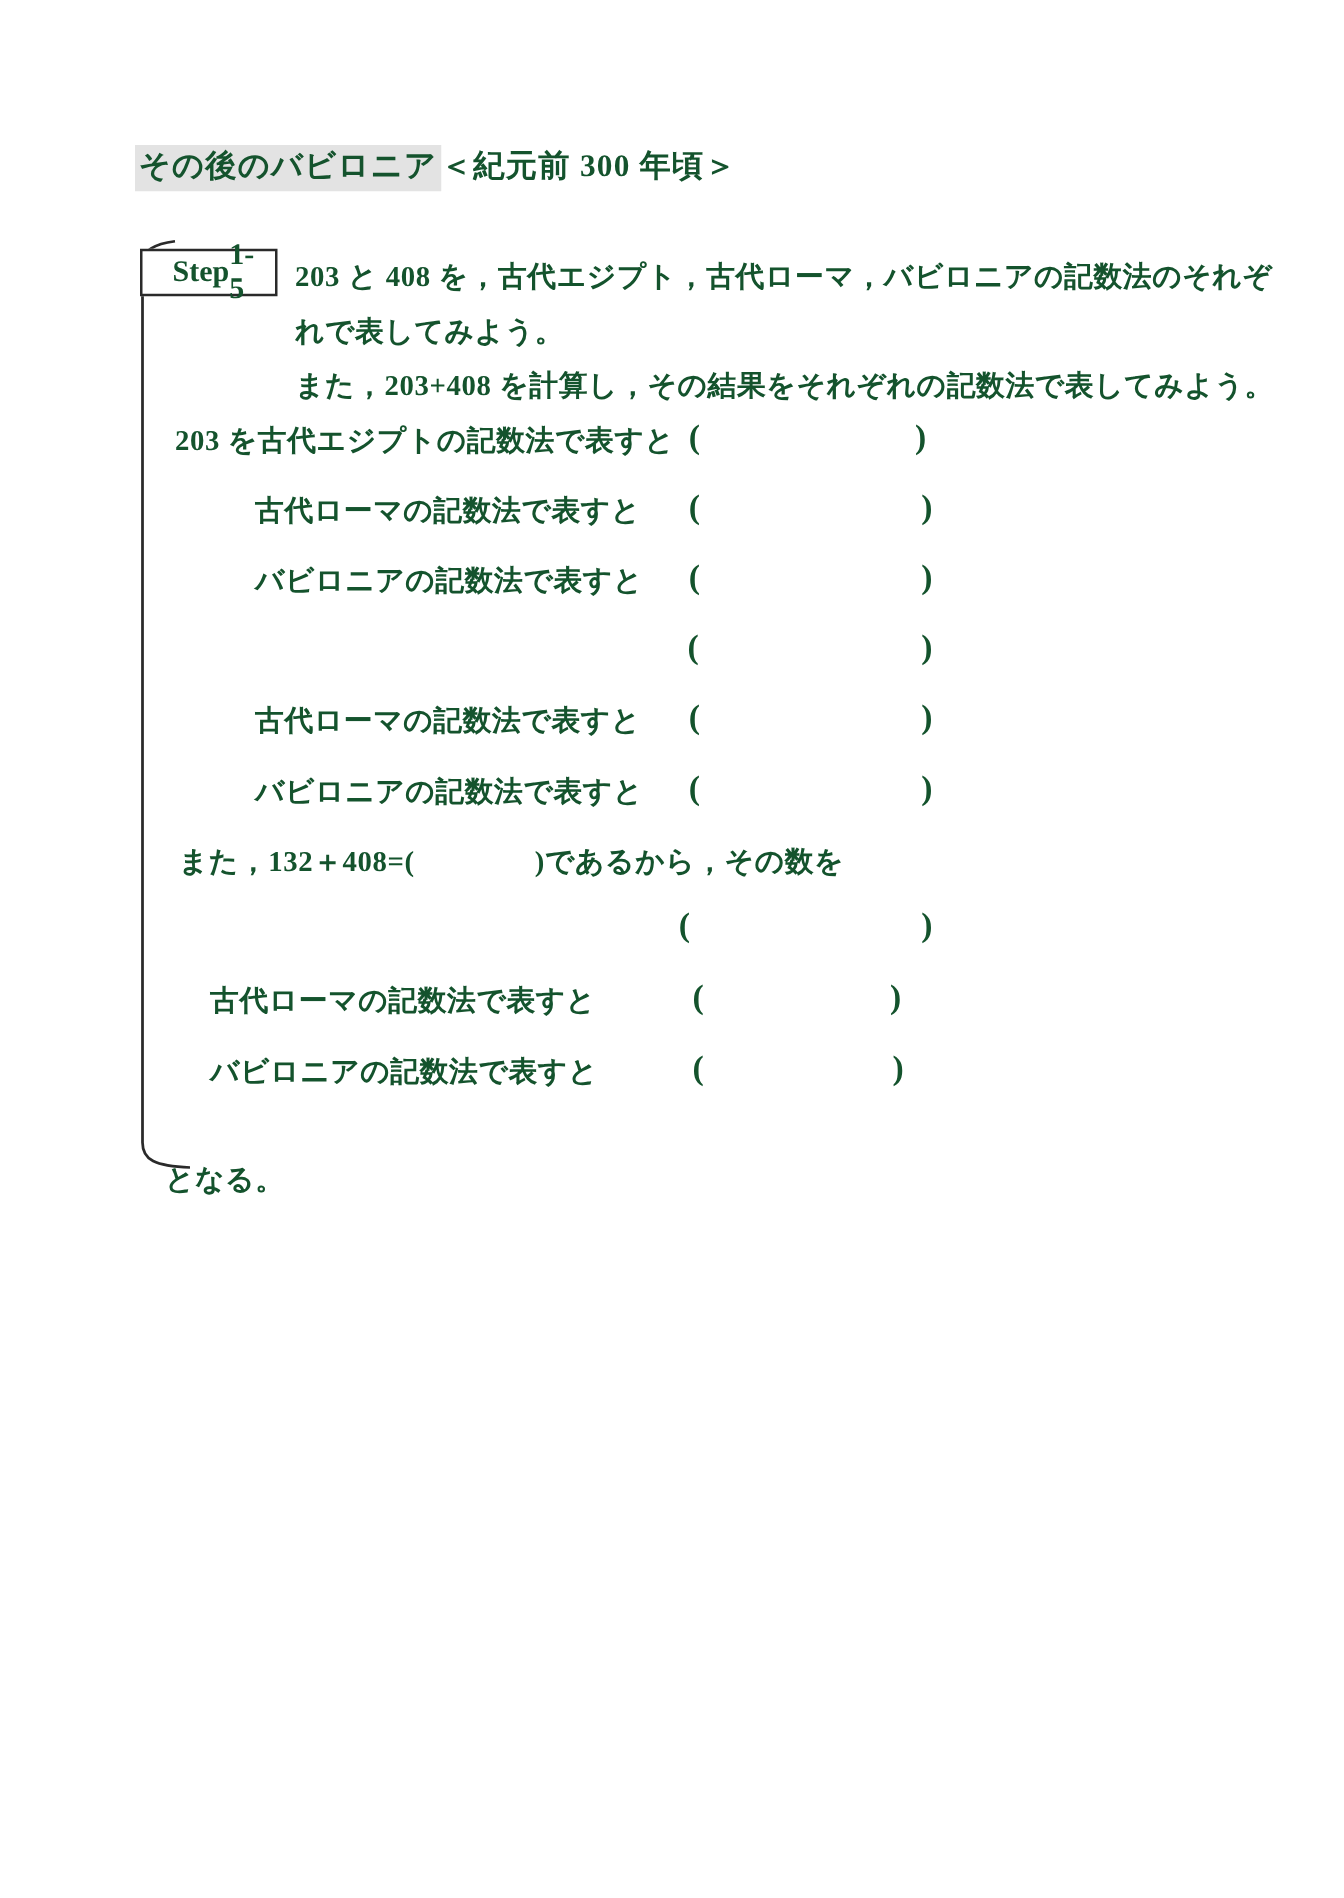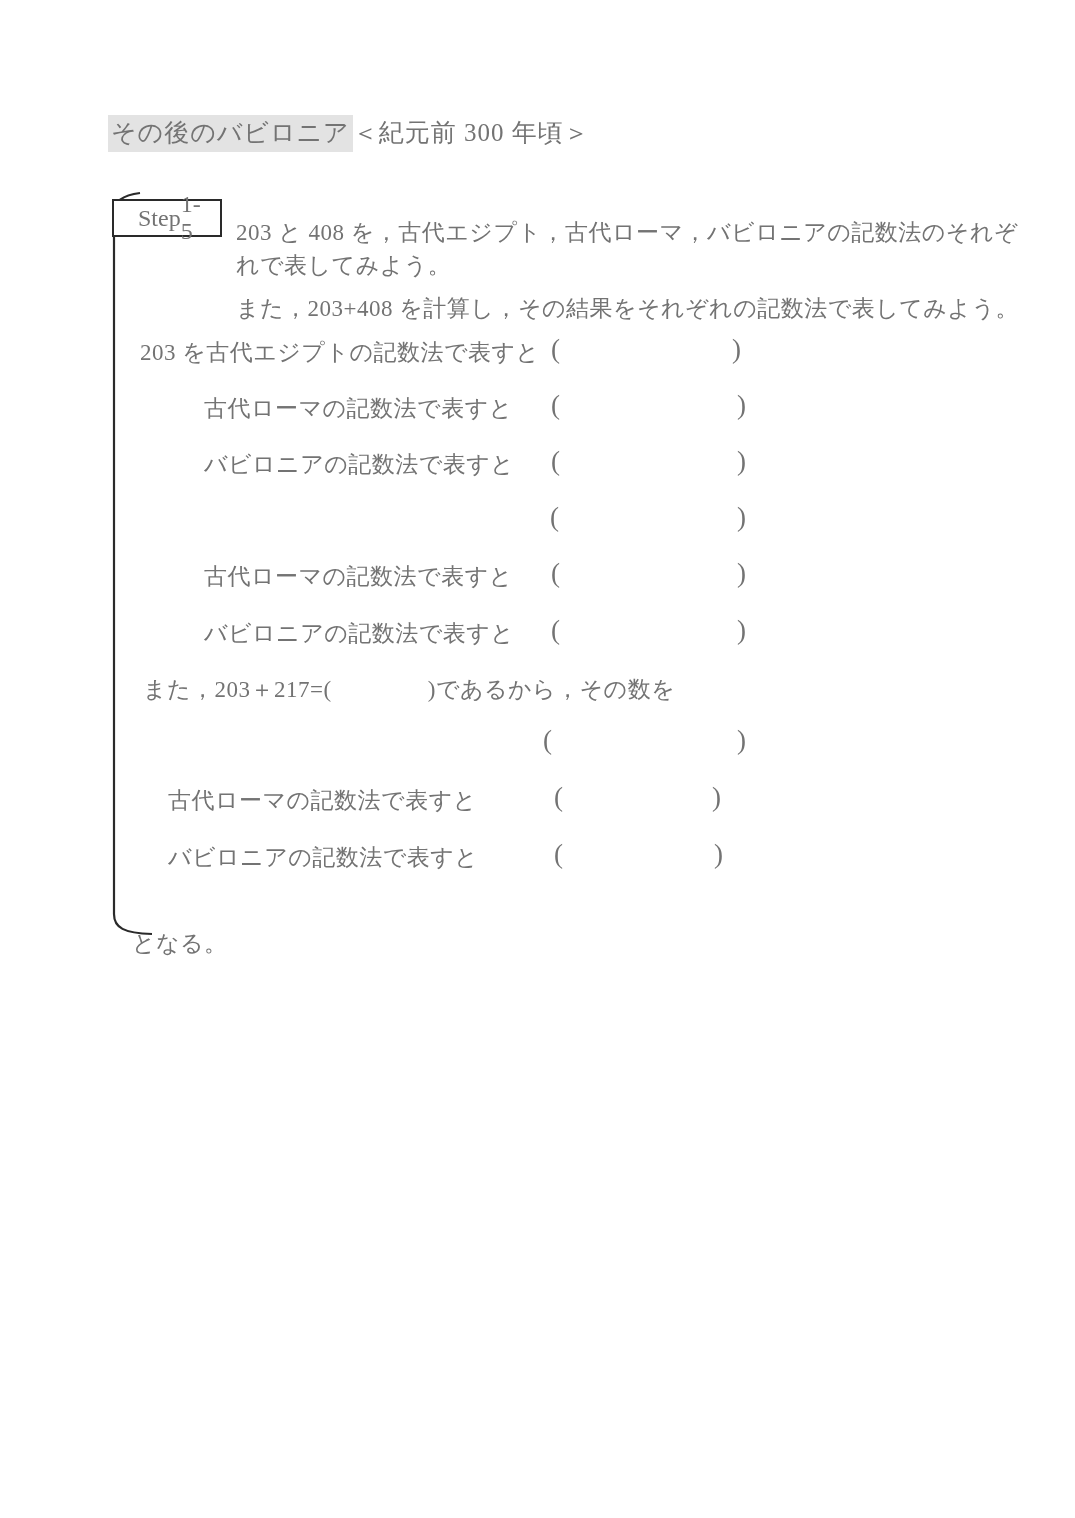--- a/index.html
+++ b/index.html
@@ -1,23 +1,24 @@
 <!DOCTYPE html>
 <html><head>
 <meta charset="utf-8">
 <style>
   * { margin:0; padding:0; box-sizing:border-box; }
   html,body { background:#ffffff; }
   .page {
     position:relative;
     width:1075px; height:1294px;
     background:#ffffff;
-    color:#737373;
+    color:#14532d;
     font-family:"Liberation Serif","DejaVu Serif",serif;
     overflow:hidden;
+    font-weight:bold;
   }
   .heading {
     position:absolute; left:108px; top:116px;
     font-size:25px; white-space:nowrap; letter-spacing:1px;
   }
   .heading .hl { background:#e3e3e3; padding:4px 3px 6px 3px; }
   .bracket-svg { position:absolute; left:0; top:0; }
   .step-box {
     position:absolute; left:112px; top:199px;
     width:110px; height:38px;
@@ -60,21 +61,21 @@
 
   <svg class="bracket-svg" width="200" height="960" viewBox="0 0 200 960" fill="none">
     <path d="M 140 193 C 124 195 114 200 114 212 L 114 914 C 114 928 124 933 152 934" stroke="#2a2a2a" stroke-width="2.2" fill="none"></path>
   </svg>
 
   <div class="step-box">
     <span>Step</span>
     <span>1-5</span>
   </div>
 
-  <div class="step-line" style="top:217px">203 と 408 を，古代エジプト，古代ローマ，バビロニアの記数法のそれぞ</div>
+  <div class="step-line" style="top:206px">203 と 408 を，古代エジプト，古代ローマ，バビロニアの記数法のそれぞ</div>
   <div class="step-line" style="top:250px">れで表してみよう。</div>
   <div class="step-line" style="top:293px">また，203+408 を計算し，その結果をそれぞれの記数法で表してみよう。</div>
 
   <span class="row-label" style="left:140px; top:337px">203 を古代エジプトの記数法で表すと</span>
   <span class="paren" style="left:551px; top:334px">(</span>
   <span class="paren" style="left:732px; top:334px">)</span>
 
   <span class="row-label" style="left:204px; top:393px">古代ローマの記数法で表すと</span>
   <span class="paren" style="left:551px; top:390px">(</span>
   <span class="paren" style="left:737px; top:390px">)</span>
@@ -88,21 +89,21 @@
 
   <span class="row-label" style="left:204px; top:561px">古代ローマの記数法で表すと</span>
   <span class="paren" style="left:551px; top:558px">(</span>
   <span class="paren" style="left:737px; top:558px">)</span>
 
   <span class="row-label" style="left:204px; top:618px">バビロニアの記数法で表すと</span>
   <span class="paren" style="left:551px; top:615px">(</span>
   <span class="paren" style="left:737px; top:615px">)</span>
 
   <div class="sum-line">
-    <span>また，203＋217=(</span><span class="sum-gap"></span><span>)であるから，その数を</span>
+    <span>また，132＋408=(</span><span class="sum-gap"></span><span>)であるから，その数を</span>
   </div>
 
   <span class="paren" style="left:543px; top:725px">(</span>
   <span class="paren" style="left:737px; top:725px">)</span>
 
   <span class="row-label" style="left:168px; top:785px">古代ローマの記数法で表すと</span>
   <span class="paren" style="left:554px; top:782px">(</span>
   <span class="paren" style="left:712px; top:782px">)</span>
 
   <span class="row-label" style="left:168px; top:842px">バビロニアの記数法で表すと</span>

